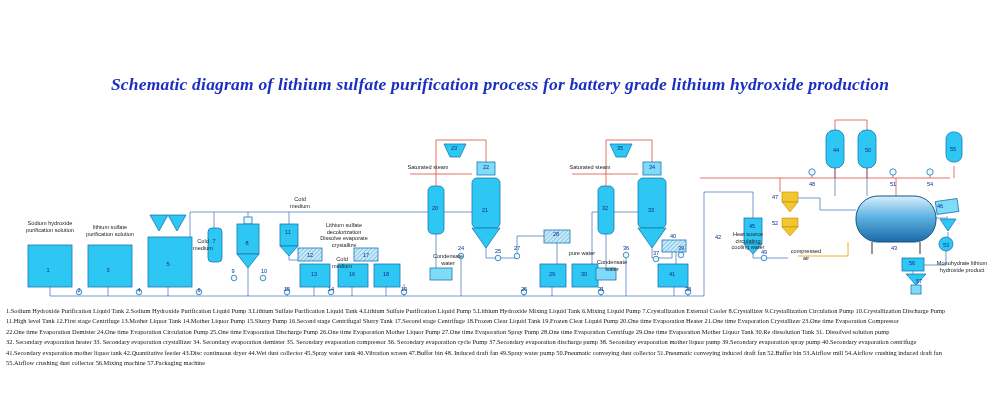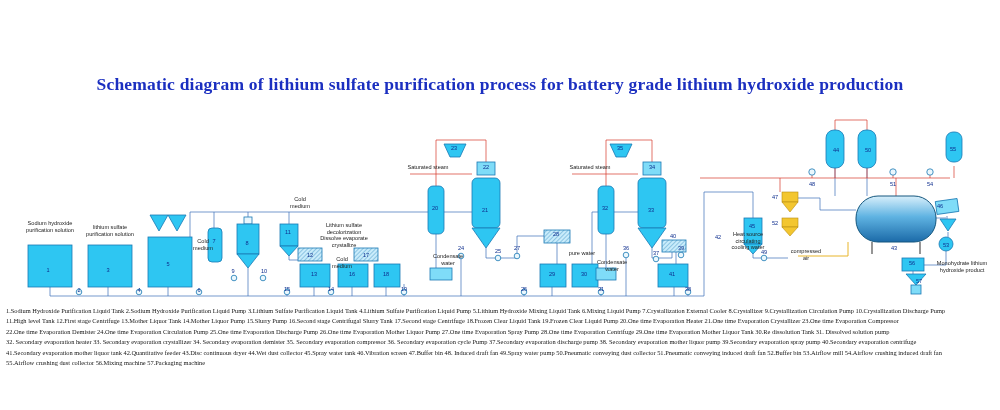--- a/index.html
+++ b/index.html
@@ -1,19 +1,19 @@
 <!DOCTYPE html>
 <html><head>
 <meta charset="utf-8">
 <style>
   html,body{margin:0;padding:0;background:#fff;}
   .stage{position:relative;width:1000px;height:410px;background:#ffffff;overflow:hidden;
          font-family:"Liberation Serif",serif;}
   .title{position:absolute;top:74px;left:0;width:1000px;text-align:center;
-         font-size:17.5px;font-weight:bold;color:#1b2fc0;letter-spacing:0.2px;}
+         font-size:17.5px;font-weight:bold;color:#1b2fc0;letter-spacing:0.2px;font-style:italic;}
   svg.diagram{position:absolute;left:0;top:0;}
   #labels div{position:absolute;font-family:"Liberation Sans",sans-serif;font-size:5.6px;
          line-height:1.18;text-align:center;color:#222;}
   #numbers span{position:absolute;font-family:"Liberation Sans",sans-serif;font-size:5.6px;
          color:#0e2e8e;transform:translate(-50%,-50%);}
   .legend{position:absolute;left:6px;right:4px;top:306px;color:#161616;}
   .legend div{font-size:6.4px;line-height:1.62;white-space:nowrap;}
   .pb{stroke:#3a6db8;stroke-width:0.7;fill:none;}
   .pr{stroke:#d53828;stroke-width:0.7;fill:none;}
   .py{stroke:#e8b52a;stroke-width:1;fill:none;}

